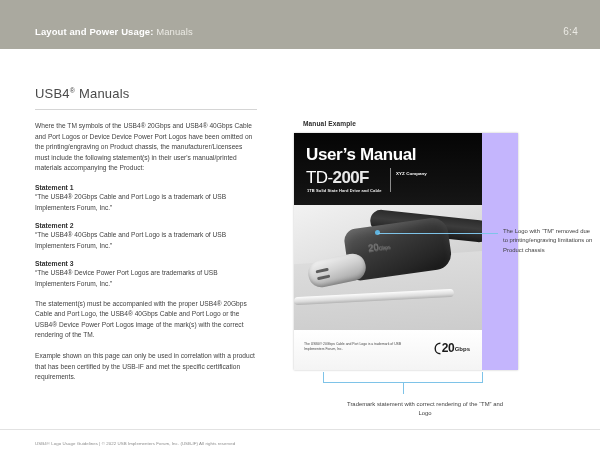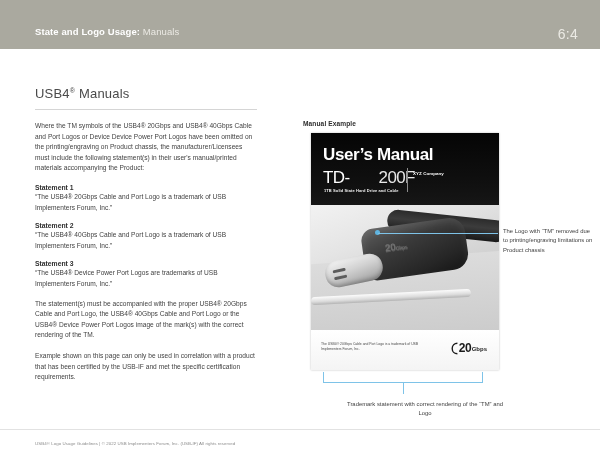--- a/index.html
+++ b/index.html
@@ -35,21 +35,21 @@
     font-weight: bold;
     color: #ffffff;
   }
   .header-title .ht-light {
     font-weight: normal;
     color: #ebeae4;
   }
   .header-page {
     position: absolute;
     right: 22px; top: 26px;
-    font-size: 14px;
+    font-size: 10px;
     color: #ebeae4;
     letter-spacing: 0.3px;
   }
 
   
   .left-col {
     position: absolute;
     left: 35px; top: 86px;
     width: 222px;
   }
@@ -93,23 +93,23 @@
     position: absolute;
     left: 303px; top: 120px;
     font-size: 6.6px;
     font-weight: bold;
     color: #2e2e2e;
     letter-spacing: 0.1px;
   }
 
   .manual {
     position: absolute;
-    left: 311px; top: 133px;
-    width: 188px; height: 237px;
-    background: #be185d;
+    left: 294px; top: 133px;
+    width: 224px; height: 237px;
+    background: #c4b5fd;
     overflow: hidden;
     box-shadow: 0 0 2px rgba(0,0,0,0.25);
   }
   
   .manual-top {
     position: absolute;
     left: 0; top: 0; width: 188px; height: 72px;
     background: linear-gradient(180deg,#050505 0%, #101010 70%, #161616 100%);
   }
   .m-title {
@@ -122,21 +122,21 @@
   }
   .m-model {
     position: absolute;
     left: 12px; top: 36px;
     font-size: 17px;
     color: #ffffff;
     letter-spacing: -0.6px;
     line-height: 17px;
   }
   .m-model .mm-bold { font-weight: normal; }
-  .m-model .mm-light { font-weight: normal; color: #e8e8e8; margin-left: 29px; }
+  .m-model .mm-light { font-weight: bold; color: #e8e8e8; }
   .m-sub {
     position: absolute;
     left: 13px; top: 55px;
     font-size: 4px;
     font-weight: bold;
     color: #f0f0f0;
     letter-spacing: 0.1px;
   }
   .m-divider {
     position: absolute;
@@ -341,21 +341,21 @@
     color: #8c8c8c;
     letter-spacing: 0.05px;
     white-space: nowrap;
   }
 </style>
 </head>
 <body>
 
 <div class="header-band"></div>
 <div class="header-title">
-  <span class="ht-bold">State and Logo Usage:</span><span>&nbsp;</span><span class="ht-light">Manuals</span>
+  <span class="ht-bold">Layout and Power Usage:</span><span>&nbsp;</span><span class="ht-light">Manuals</span>
 </div>
 <div class="header-page">6:4</div>
 
 <div class="left-col">
 
   <h1 class="section-title"><span>USB4</span><sup>®</sup><span> Manuals</span></h1>
   <div class="rule"></div>
 
   <p class="body-p">Where the TM symbols of the USB4® 20Gbps and USB4® 40Gbps Cable and Port Logos or Device Device Power Port Logos have been omitted on the printing/engraving on Product chassis, the manufacturer/Licensees must include the following statement(s) in their user's manual/printed materials accompanying the Product:</p>
 

